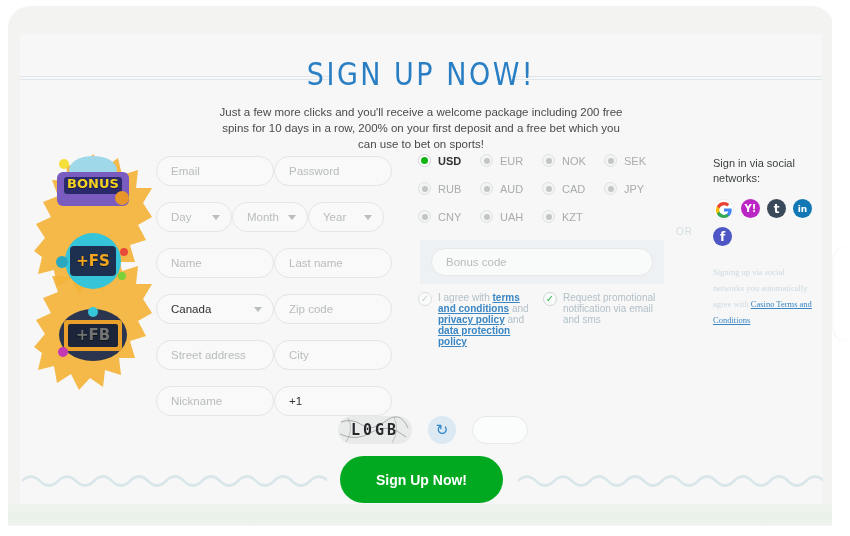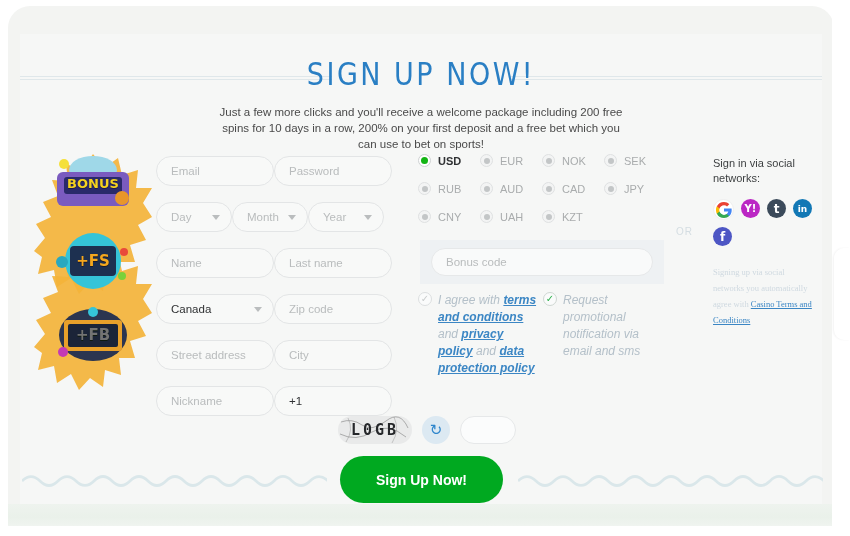--- a/index.html
+++ b/index.html
@@ -170,21 +170,21 @@
   .agree { display: flex; width: 125px; }
   .chk {
     width: 14px; height: 14px; border-radius: 50%;
     border: 1px solid #dcdfe0; background: #fafbfb;
     box-sizing: border-box; margin-right: 6px; flex: none;
     display: flex; align-items: center; justify-content: center;
     font-size: 10px; line-height: 1;
   }
   .chk.off { color: #c9cccd; }
   .chk.on  { color: #2cb04a; border-color: #cfd7d2; }
-  .agree-text { font-size: 12px; line-height: 17px; color: #b4c0c9; width: 100px; font-style: italic; }
+  .agree-text { font-size: 10px; line-height: 11px; color: #b4c0c9; width: 100px; }
   .agree-text a { color: #3b86c4; text-decoration: underline; font-weight: bold; }
 
   
   .or-text {
     position: absolute; left: 668px; top: 220px;
     font-size: 10px; color: #d4dde2; letter-spacing: 1px;
   }
 
   
   .social { position: absolute; left: 705px; top: 150px; width: 110px; }
@@ -195,21 +195,21 @@
     display: flex; align-items: center; justify-content: center;
     font-size: 12px; font-weight: bold; color: #ffffff;
     font-family: "DejaVu Sans", sans-serif;
   }
   .social-note {
     margin-top: 18px; font-size: 8.5px; line-height: 16px; color: #cfd9e0; width: 104px; font-family: Liberation Serif, serif;
   }
   .social-note a { color: #3b86c4; text-decoration: underline; }
 
   
-  .captcha { position: absolute; left: 330px; top: 410px; display: flex; align-items: center; gap: 10px; }
+  .captcha { position: absolute; left: 330px; top: 410px; display: flex; align-items: center; gap: 16px; }
   .captcha-img {
     width: 74px; height: 28px; border-radius: 14px;
     background: #e9eaea;
     position: relative; overflow: hidden;
     display: flex; align-items: center; justify-content: center;
   }
   .captcha-chars {
     font-family: "DejaVu Sans Mono", monospace;
     font-size: 15px; font-weight: bold; color: #25272a;
     letter-spacing: 3px;

